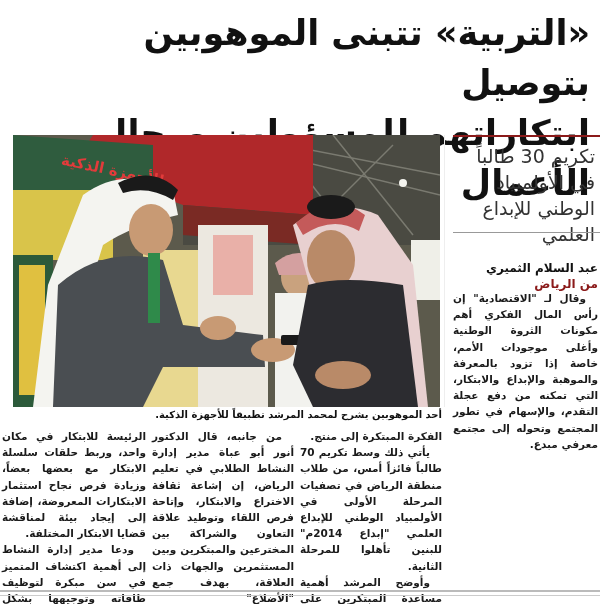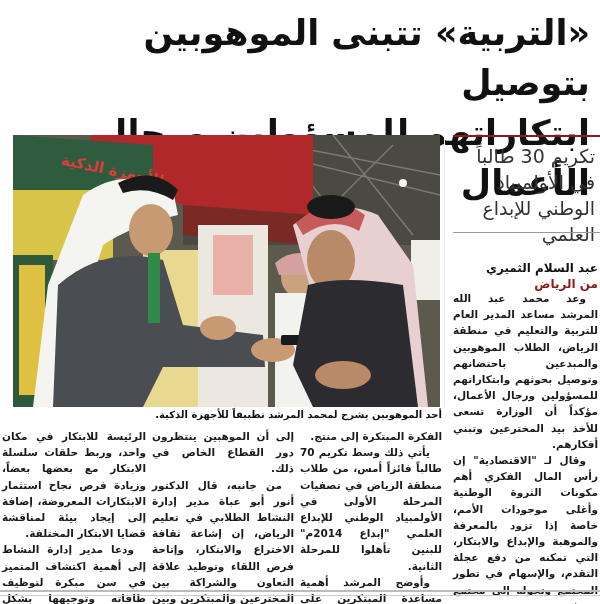--- a/index.html
+++ b/index.html
@@ -117,33 +117,31 @@
 <div class="kicker-title">تكريم 30 طالباً في الأولمبياد الوطني للإبداع العلمي</div>
 <div class="kicker-rule2"></div>
 <div class="byline">
   <div class="name">عبد السلام الثميري</div>
   <div class="place">من الرياض</div>
 </div>
 
 <div class="caption">أحد الموهوبين يشرح لمحمد المرشد تطبيقاً للأجهزة الذكية.</div>
 
 <div class="col col1">
-  <p>وعد محمد عبد الله المرشد مساعد المدير العام للتربية والتعليم في منطقة الرياض، الطلاب الموهوبين والمبدعين باحتضانهم وتوصيل بحوثهم وابتكاراتهم للمسؤولين ورجال الأعمال، مؤكداً أن الوزارة تسعى للأخذ بيد المخترعين وتبني أفكارهم.</p>
   <p>وقال لـ "الاقتصادية" إن رأس المال الفكري أهم مكونات الثروة الوطنية وأغلى موجودات الأمم، خاصة إذا تزود بالمعرفة والموهبة والإبداع والابتكار، التي تمكنه من دفع عجلة التقدم، والإسهام في تطور المجتمع وتحوله إلى مجتمع معرفي مبدع.</p>
 
 </div>
 
 <div class="col col2">
   <p class="noindent">الفكرة المبتكرة إلى منتج.</p>
   <p>يأتي ذلك وسط تكريم 70 طالباً فائزاً أمس، من طلاب منطقة الرياض في تصفيات المرحلة الأولى في الأولمبياد الوطني للإبداع العلمي "إبداع 2014م" للبنين تأهلوا للمرحلة الثانية.</p>
   <p>وأوضح المرشد أهمية مساعدة المبتكرين على ترويج وتسويق أفكارهم وتبني اختراعاتهم، مشيراً</p>
 </div>
 
 <div class="col col3">
-  <p class="noindent">إلى أن الموهبين ينتظرون دور القطاع الخاص في ذلك.</p>
   <p>من جانبه، قال الدكتور أنور أبو عباة مدير إدارة النشاط الطلابي في تعليم الرياض، إن إشاعة ثقافة الاختراع والابتكار، وإتاحة فرص اللقاء وتوطيد علاقة التعاون والشراكة بين المخترعين والمبتكرين وبين المستثمرين والجهات ذات العلاقة، بهدف جمع "الأضلاع"</p>
 </div>
 
 <div class="col col4">
   <p class="noindent">الرئيسة للابتكار في مكان واحد، وربط حلقات سلسلة الابتكار مع بعضها بعضاً، وزيادة فرص نجاح استثمار الابتكارات المعروضة، إضافة إلى إيجاد بيئة لمناقشة قضايا الابتكار المختلفة.</p>
   <p>ودعا مدير إدارة النشاط إلى أهمية اكتشاف المتميز في سن مبكرة لتوظيف طاقاته وتوجيهها بشكل أفضل، فالنشء قد يكون متميزاً.</p>
 </div>
 
 <div class="footer-rule1"></div>
 <div class="footer-rule2"></div>

